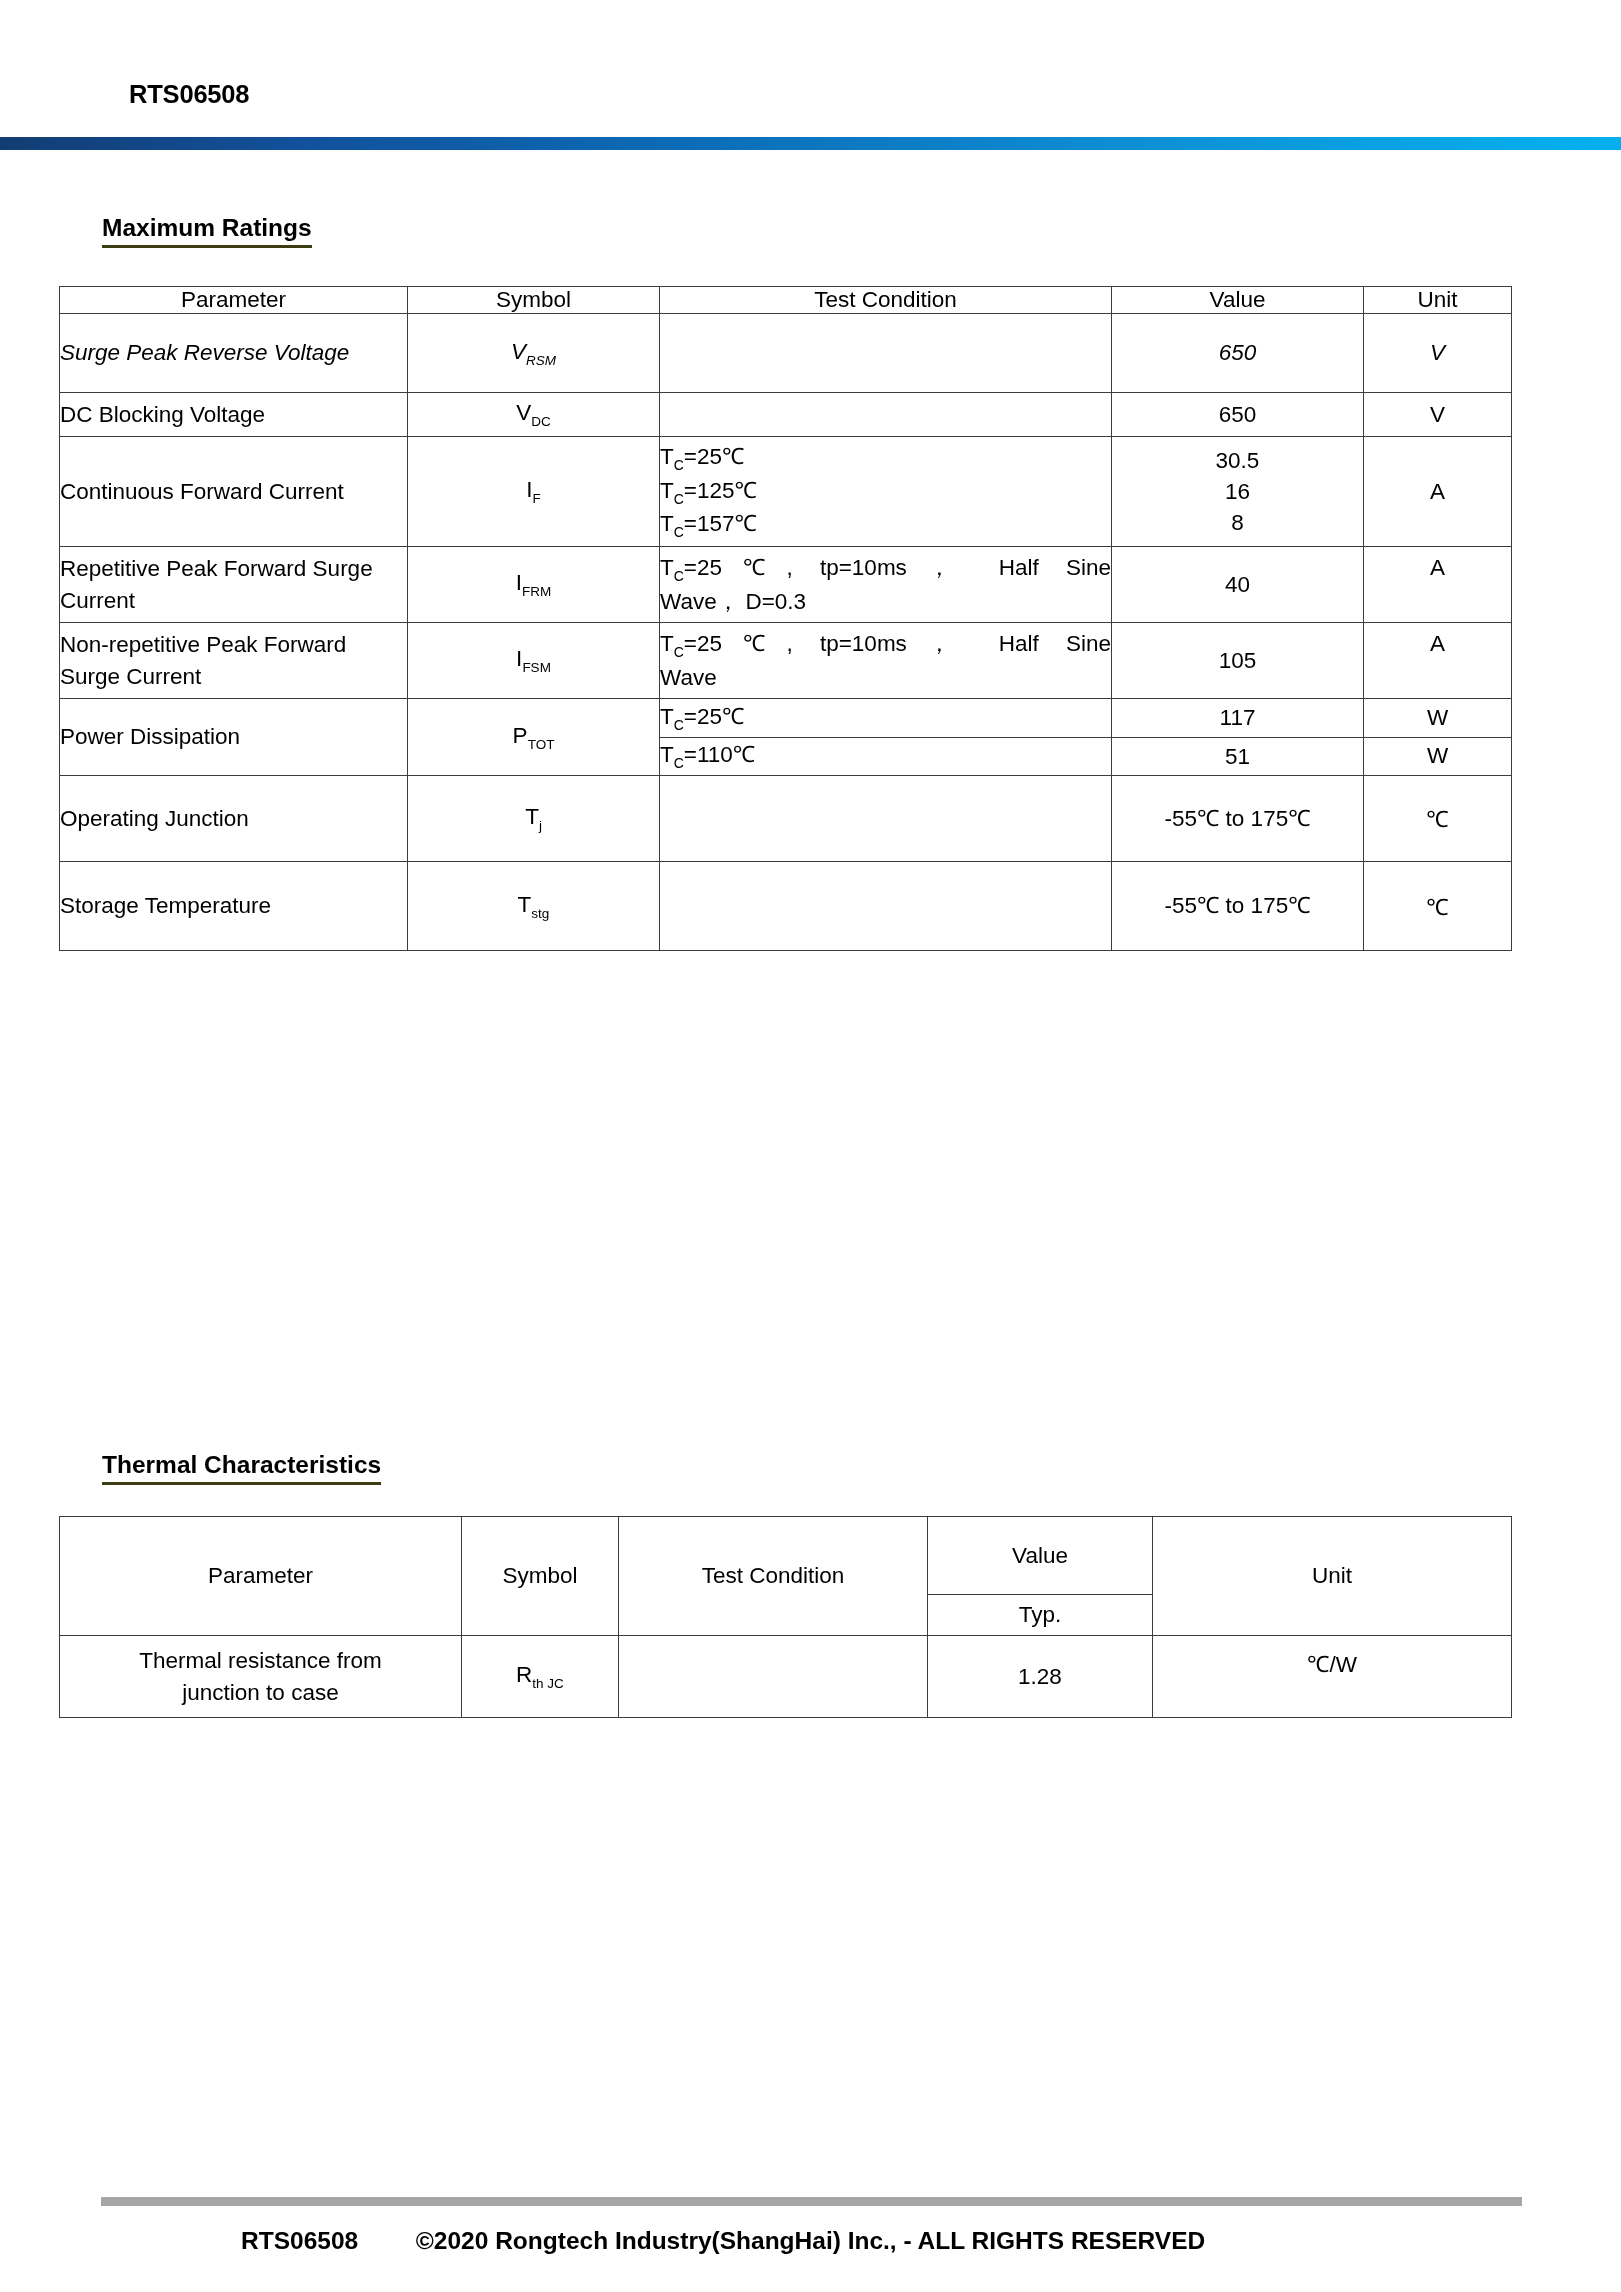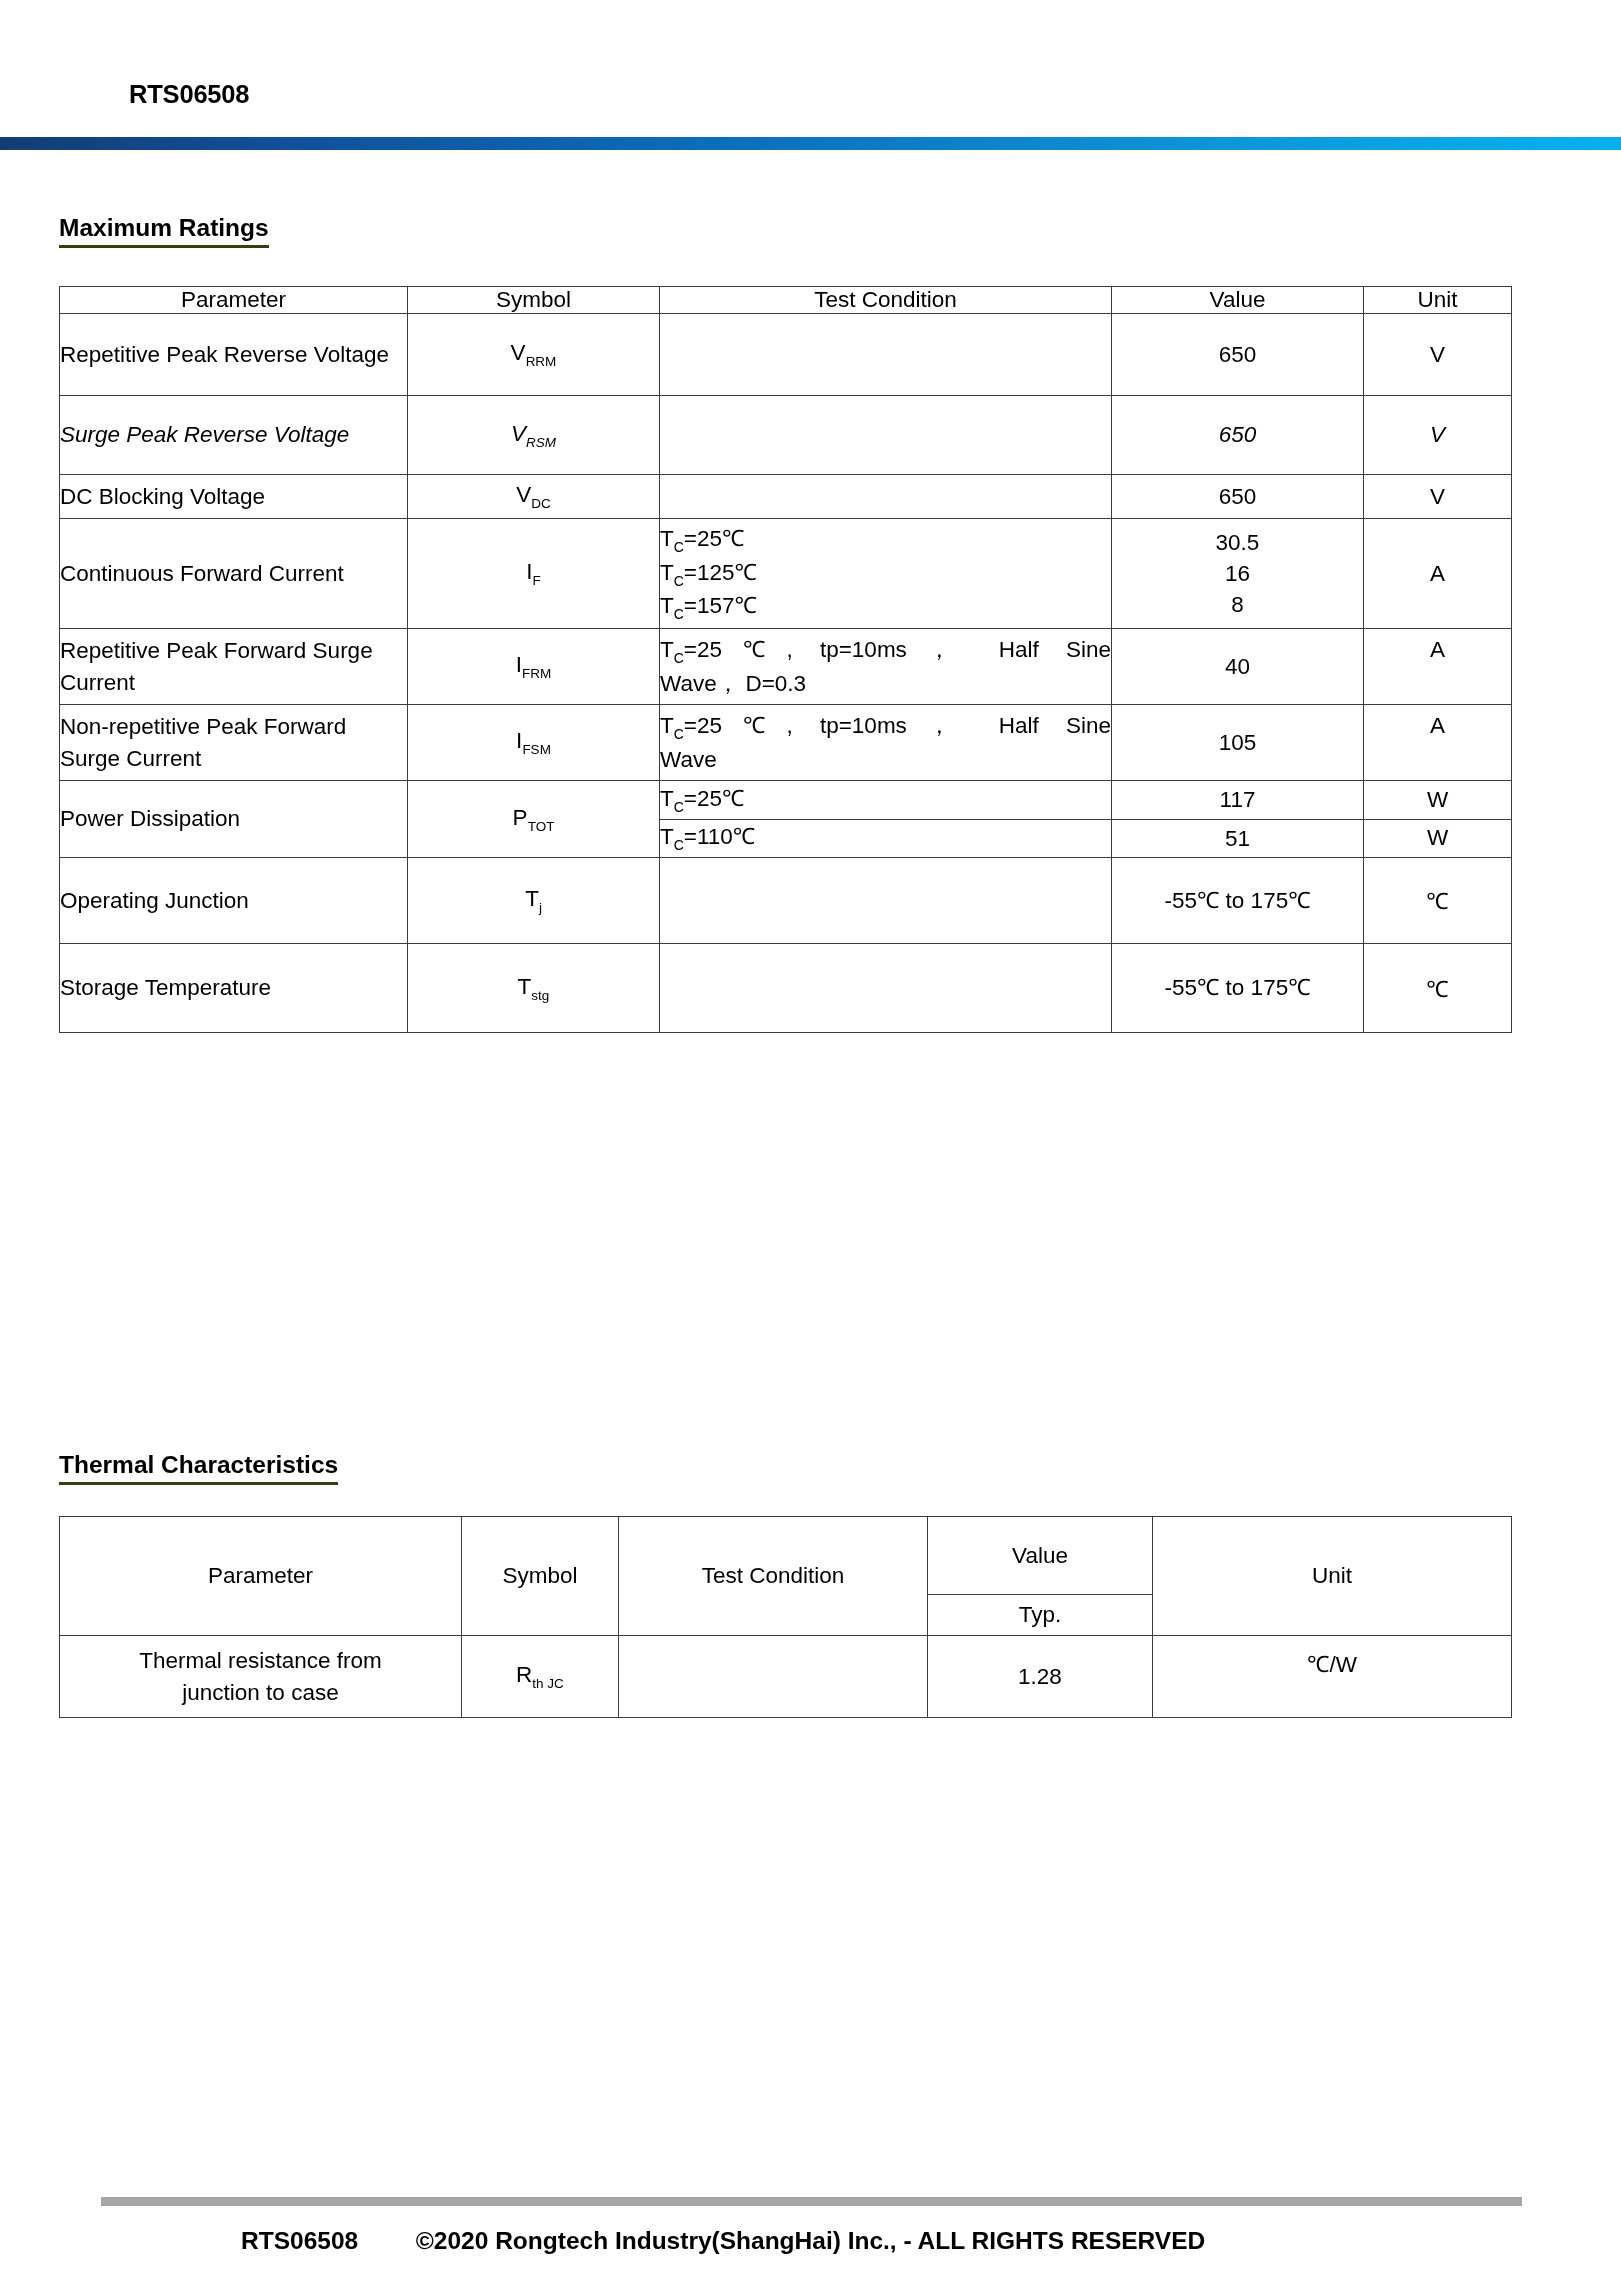--- a/index.html
+++ b/index.html
@@ -40,20 +40,21 @@
 
   
   .section-heading {
     position: absolute;
     font-size: 24.5px;
     font-weight: bold;
     color: #000000;
     padding-bottom: 2.9px;
     border-bottom: 3.9px solid #3d3d14;
     line-height: 1.15;
+    margin-left: 43px;
   }
 
   
   table.dsheet {
     position: absolute;
     border-collapse: collapse;
     table-layout: fixed;
     background: #ffffff;
   }
   table.dsheet td, table.dsheet th {
@@ -172,27 +173,20 @@
     <tr>
       <th class="hcell">Parameter</th>
       <th class="hcell">Symbol</th>
       <th class="hcell">Test Condition</th>
       <th class="hcell">Value</th>
       <th class="hcell">Unit</th>
     </tr>
   </thead>
   <tbody>
 
-    <tr style="height:82px;">
-      <td class="param-cell">Repetitive Peak Reverse Voltage</td>
-      <td class="sym-cell"><span>V</span><sub>RRM</sub></td>
-      <td class="cond-cell"></td>
-      <td class="val-cell">650</td>
-      <td class="unit-cell">V</td>
-    </tr>
 
     <tr style="height:79px;font-style:italic;">
       <td class="param-cell">Surge Peak Reverse Voltage</td>
       <td class="sym-cell"><span>V</span><sub>RSM</sub></td>
       <td class="cond-cell"></td>
       <td class="val-cell">650</td>
       <td class="unit-cell">V</td>
     </tr>
 
     <tr style="height:44px;">

